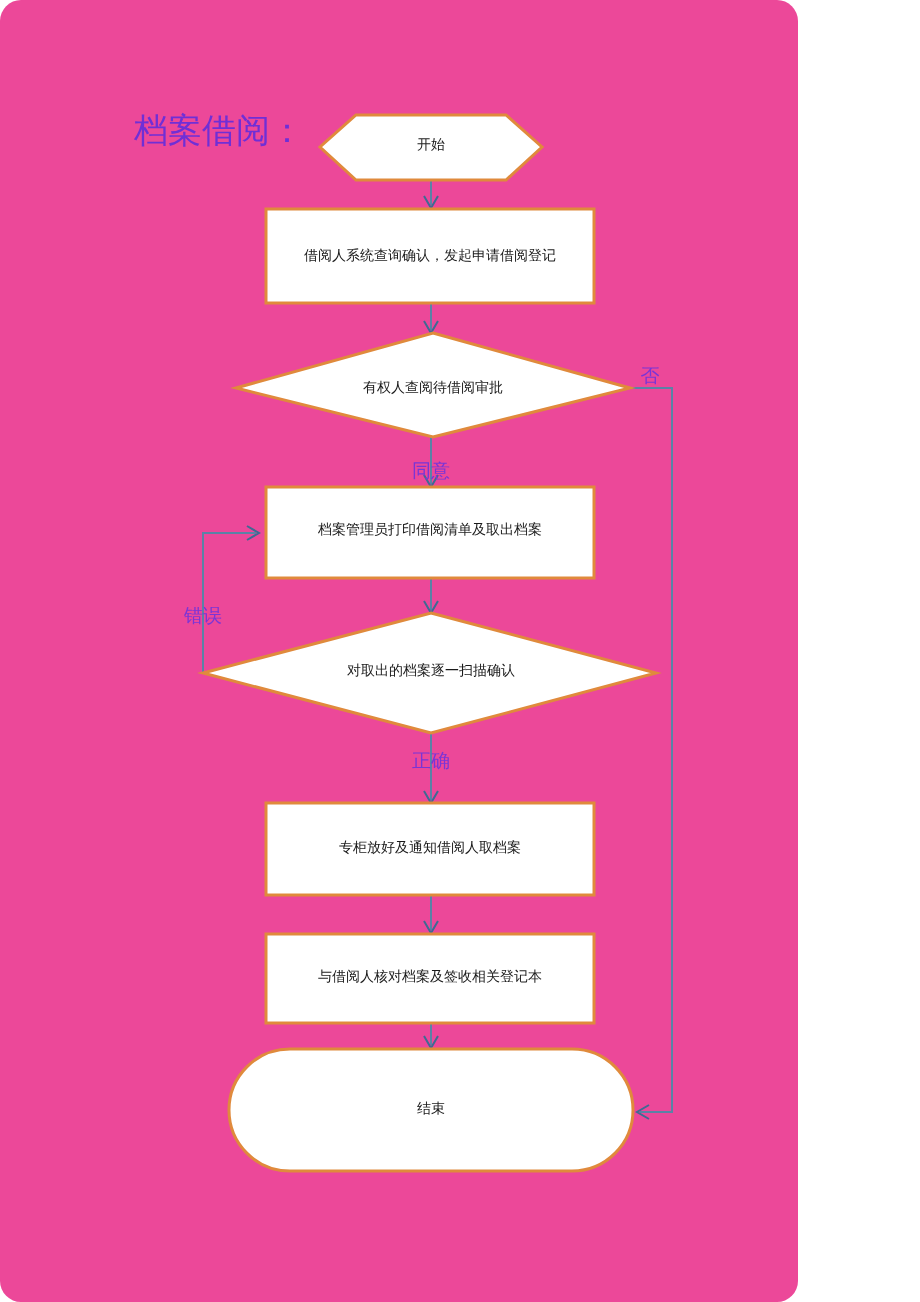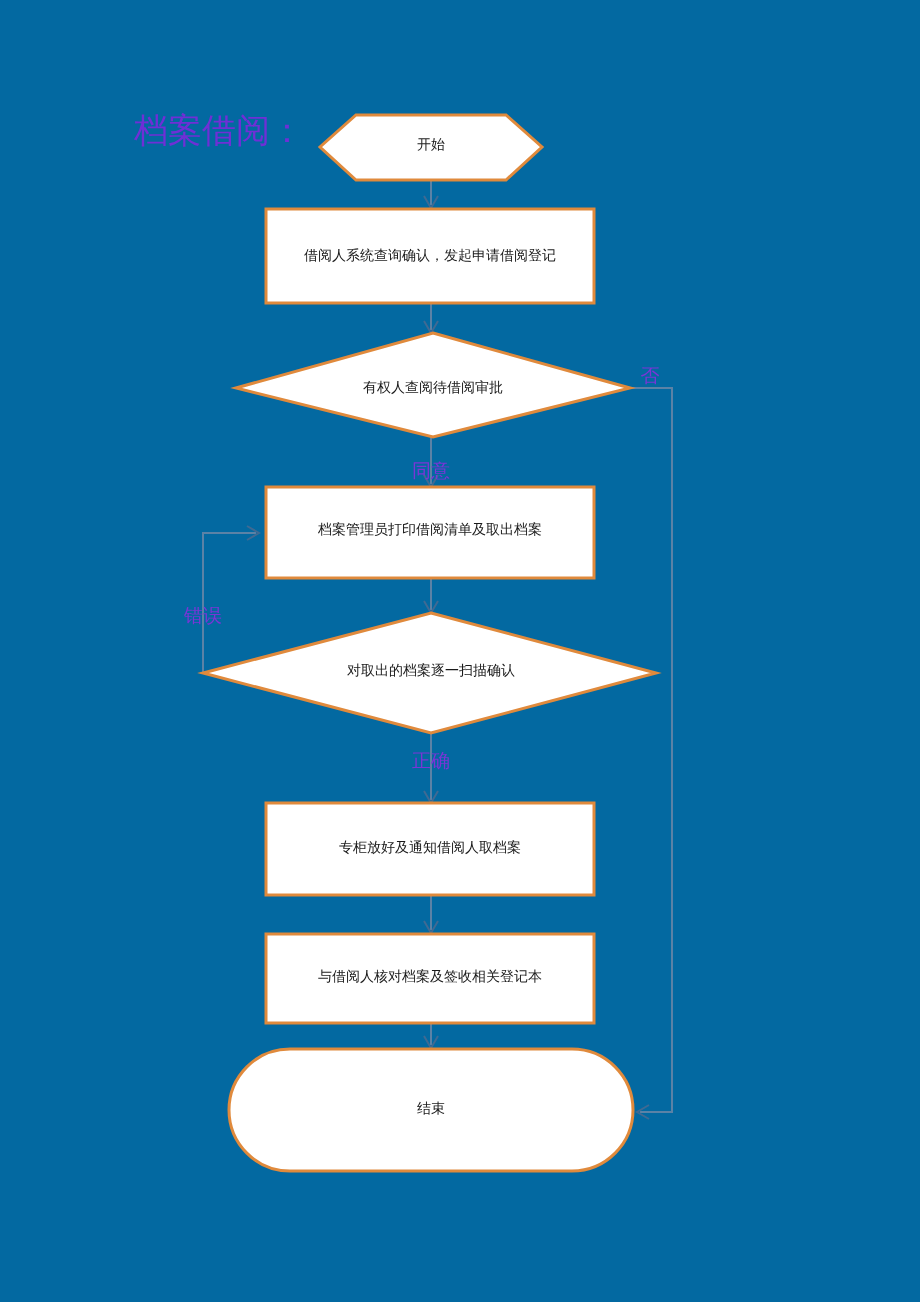--- a/index.html
+++ b/index.html
@@ -5,24 +5,25 @@
   html, body {
     margin: 0;
     padding: 0;
     background: #ffffff;
   }
   body {
     font-family: "Liberation Serif", "DejaVu Serif", serif;
   }
   #page {
     position: relative;
-    width: 920px;
+    width: 798px;
     height: 1302px;
-    background: #0369a1;
+    background: #ec4899;
     overflow: hidden;
+    border-radius: 21px;
   }
   #flow-svg {
     position: absolute;
     left: 0;
     top: 0;
     width: 920px;
     height: 1302px;
   }
   .node-text {
     font-family: "Liberation Serif", "DejaVu Serif", serif;

